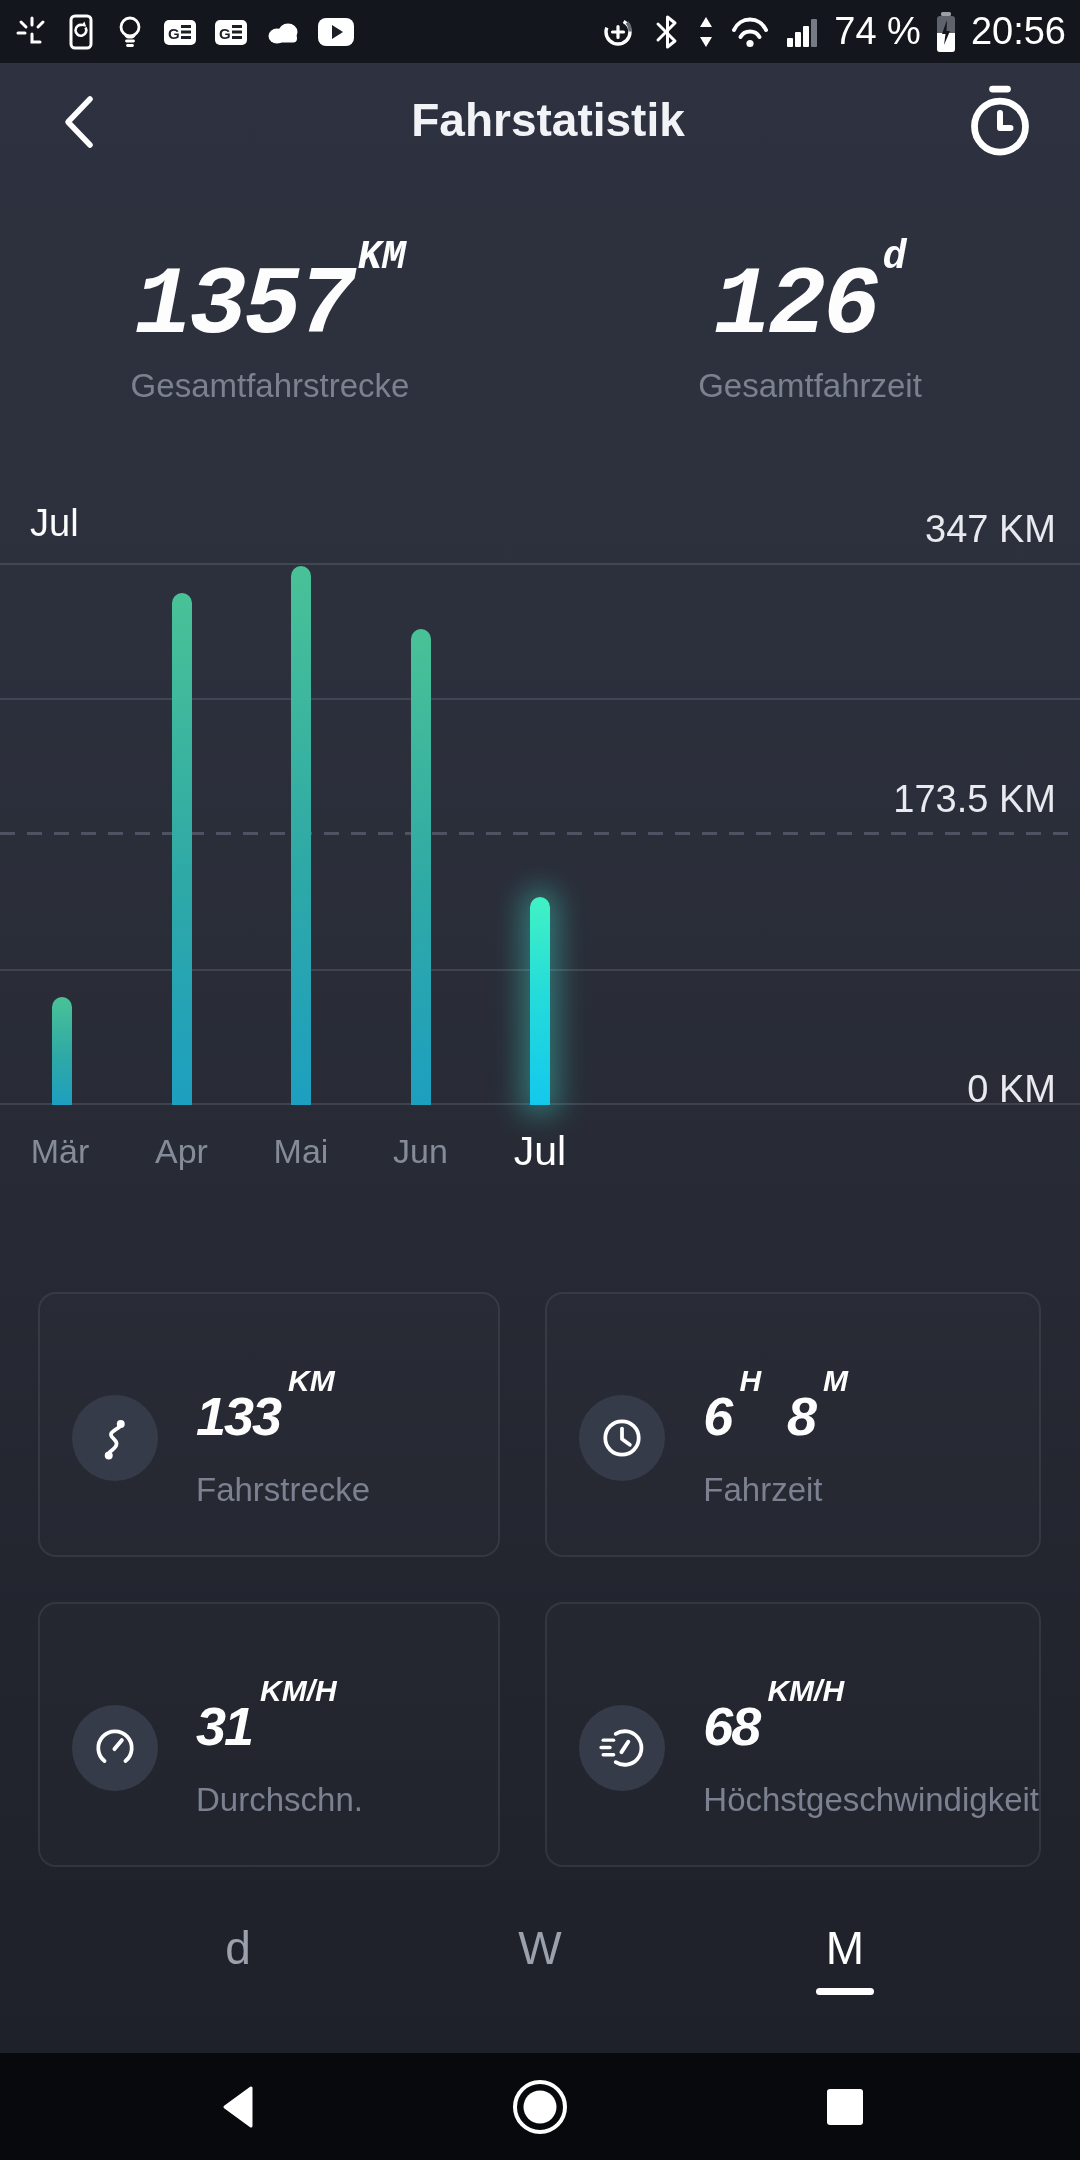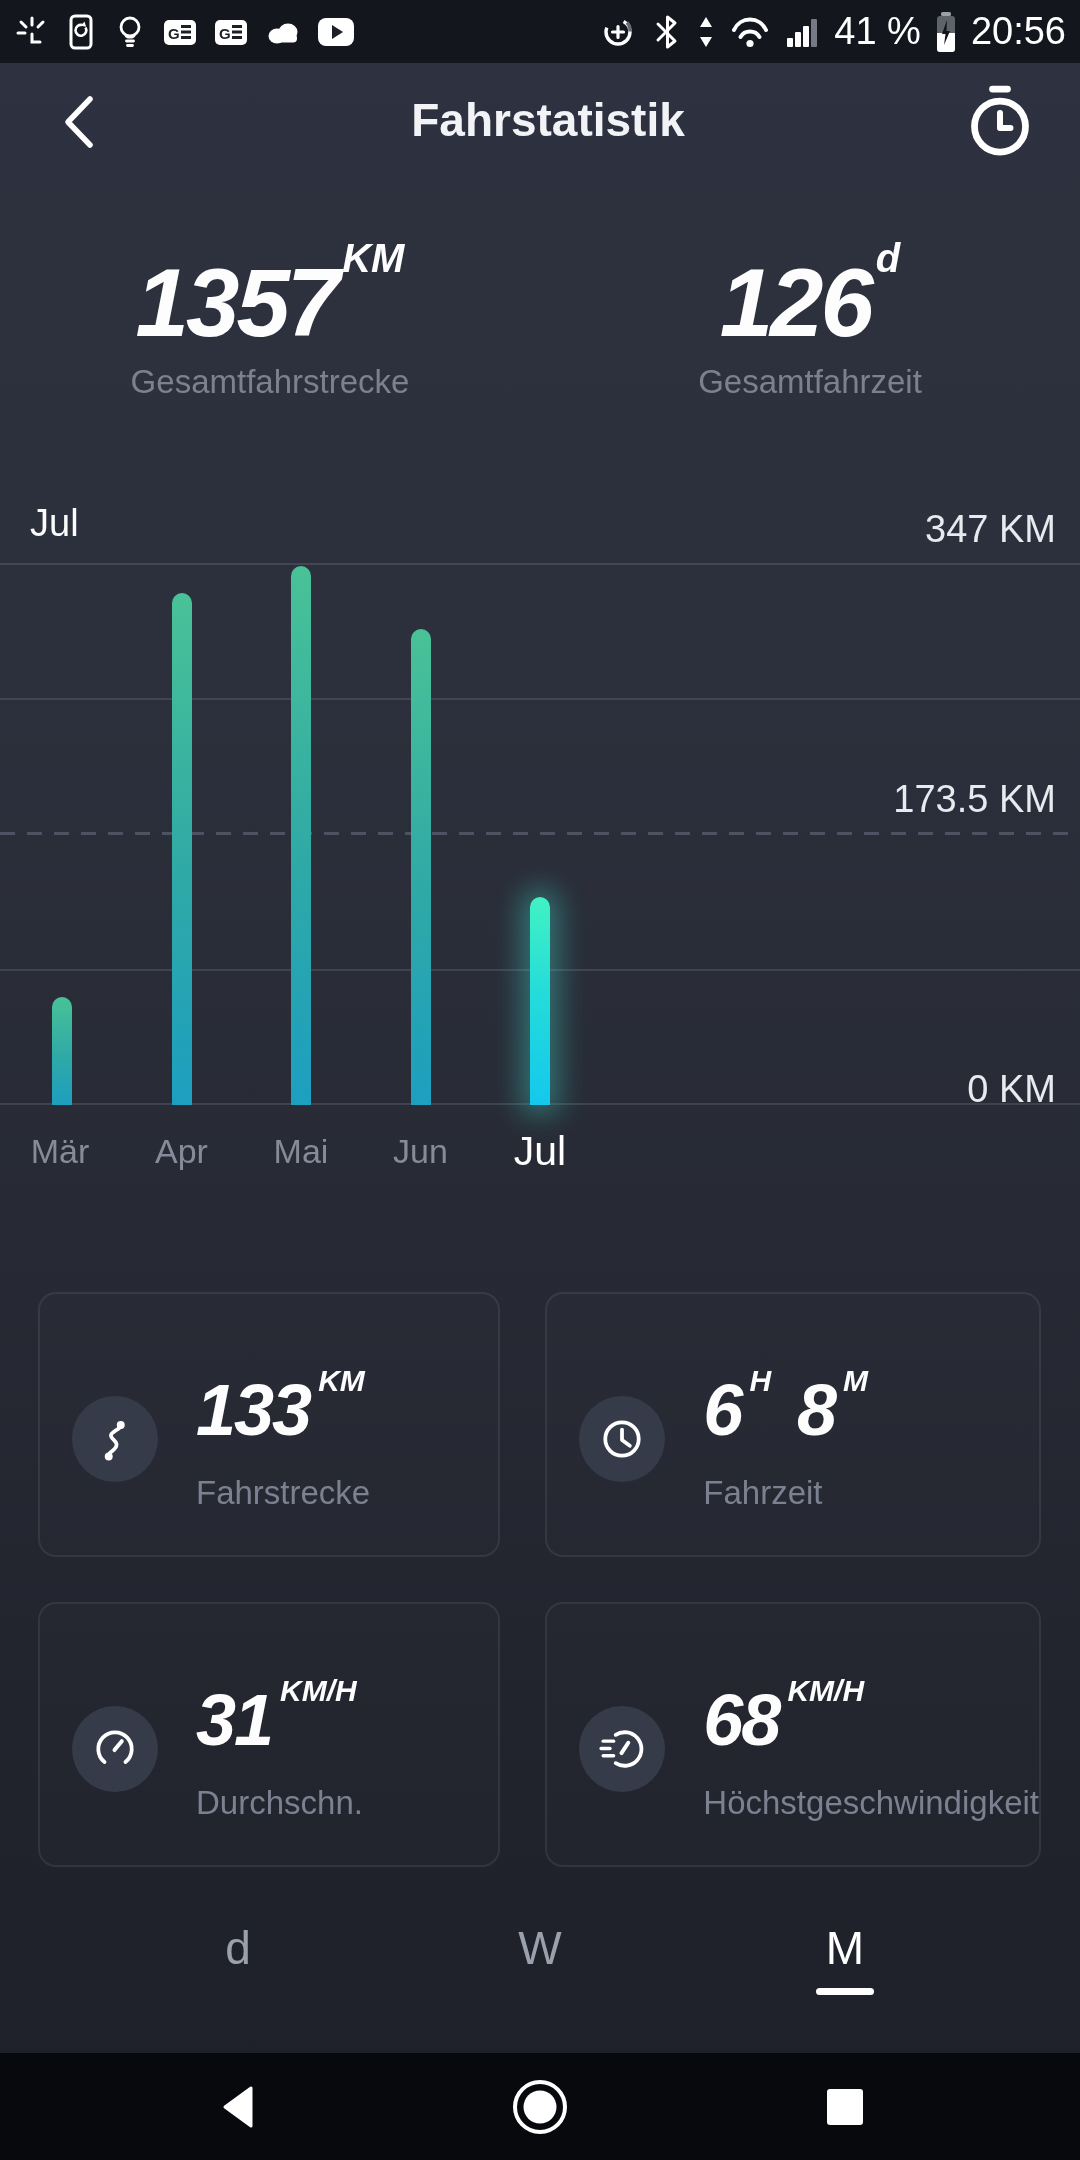--- a/index.html
+++ b/index.html
@@ -13,21 +13,21 @@
   .sb-ic{display:flex;align-items:center;}
   .sb-text{font-size:38px;color:#fff;letter-spacing:0;}
   
   .app-header{position:absolute;top:63px;left:0;right:0;height:118px;}
   .back-btn{position:absolute;left:52px;top:26px;width:60px;height:66px;cursor:pointer;}
   .page-title{position:absolute;left:16px;right:0;top:30px;text-align:center;font-size:46px;font-weight:bold;}
   .timer-btn{position:absolute;right:44px;top:20px;width:72px;height:78px;cursor:pointer;}
   
   .totals{position:absolute;top:238px;left:0;right:0;display:flex;}
   .total-col{flex:1;text-align:center;}
-  .big-num{font-size:96px;font-weight:bold;font-style:italic;letter-spacing:-3px;line-height:1;color:#fdfdfe;}
+  .big-num{font-size:96px;font-weight:bold;font-style:italic;letter-spacing:-3px;line-height:1;color:#fdfdfe;font-family:Liberation Mono, monospace;}
   .big-num .sup{font-size:40px;vertical-align:64px;letter-spacing:0;margin-left:5px;}
   .total-label{margin-top:12px;font-size:33px;color:#7c818f;}
   
   .chart-area{position:absolute;top:490px;left:0;right:0;height:700px;}
   .period-label{position:absolute;left:30px;top:12px;font-size:38px;color:#fbfbfc;}
   .axis-label{position:absolute;right:24px;font-size:38px;color:#e8eaef;}
   .axis-top{top:18px;} .axis-mid{top:288px;} .axis-zero{top:558px;margin-top:20px;}
   .plot{position:absolute;top:73px;left:0;right:0;height:542px;}
   .gridline{position:absolute;left:0;right:0;height:2px;background:rgba(140,150,170,0.22);}
   .gl-0{top:0;} .gl-1{top:135px;} .gl-3{top:406px;} .gl-4{top:540px;}
@@ -42,21 +42,21 @@
   
   .cards{position:absolute;top:1292px;left:38px;right:39px;display:grid;
     grid-template-columns:1fr 1fr;column-gap:45px;row-gap:45px;}
   .card{height:265px;border:2px solid rgba(255,255,255,0.075);border-radius:18px;box-sizing:border-box;
     background:rgba(255,255,255,0.012);}
   .card-inner{display:flex;align-items:center;padding:72px 0 0 32px;}
   .icon-circle{flex:none;width:86px;height:86px;border-radius:50%;background:#363b4a;
     display:flex;align-items:center;justify-content:center;}
   .card-body{margin-left:38px;min-width:0;}
   .value-row{white-space:nowrap;line-height:1;}
-  .value-row .num{font-size:72px;font-weight:bold;font-style:italic;letter-spacing:-2px;color:#fdfdfe;}
+  .value-row .num{font-size:54px;font-weight:bold;font-style:italic;letter-spacing:-2px;color:#fdfdfe;}
   .value-row .sup{font-size:30px;font-weight:bold;font-style:italic;vertical-align:44px;margin-left:8px;margin-right:26px;color:#fdfdfe;}
   .value-row .sup:last-child{margin-right:0;}
   .card-label{margin-top:28px;font-size:33px;color:#7b8190;white-space:nowrap;}
   
   .tabs{position:absolute;top:1922px;left:0;right:0;height:120px;}
   .tab{position:absolute;width:120px;text-align:center;font-size:46px;color:#9ba1ac;line-height:52px;cursor:pointer;}
   .tab-0{left:178px;} .tab-1{left:480px;} .tab-2{left:785px;}
   .tab.active{color:#ffffff;}
   .tab.active::after{content:"";display:block;width:58px;height:7px;border-radius:4px;background:#fff;margin:14px auto 0;}
   
@@ -166,21 +166,21 @@
       <span class="sb-ic">
         <svg width="36" height="34" viewBox="0 0 36 34">
             <g fill="#fff">
               <rect x="2" y="23" width="6" height="9" rx="1"></rect>
               <rect x="10" y="17" width="6" height="15" rx="1"></rect>
               <rect x="18" y="11" width="6" height="21" rx="1"></rect>
             </g>
             <rect x="26" y="4" width="6" height="28" rx="1" fill="#757a84"></rect>
           </svg>
       </span>
-      <span class="sb-text">41 %</span>
+      <span class="sb-text">74 %</span>
       <span class="sb-ic">
         <svg width="24" height="42" viewBox="0 0 24 42">
             <rect x="7" y="1" width="10" height="4" rx="1.5" fill="#9aa0a8"></rect>
             <rect x="3" y="5" width="18" height="36" rx="3" fill="#5d626b"></rect>
             <path d="M3 22 h18 v16 a3 3 0 0 1 -3 3 h-12 a3 3 0 0 1 -3 -3 z" fill="#fff"></path>
             <polygon points="13,9 8,23 11.5,23 10,34 16,20 12.5,20" fill="#14161c"></polygon>
           </svg>
       </span>
       <span class="sb-text">20:56</span>
     </div>

